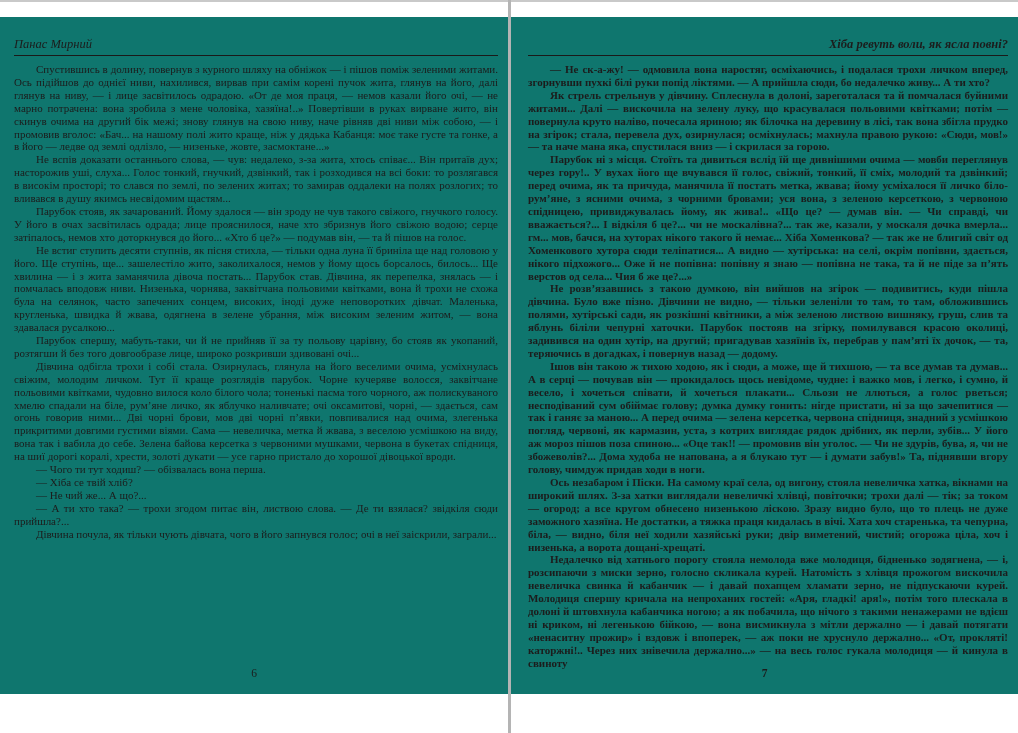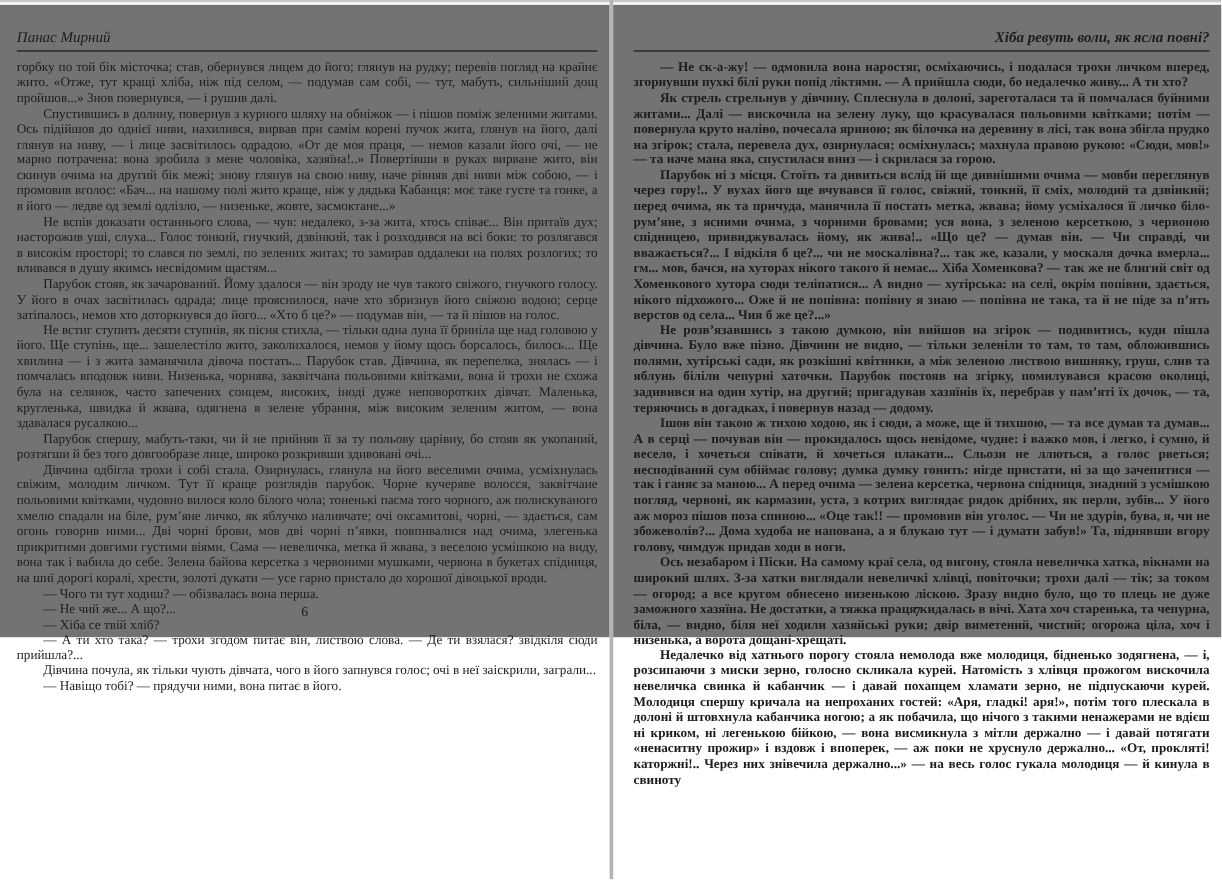--- a/index.html
+++ b/index.html
@@ -19,24 +19,24 @@
     background: #c9c9c9;
   }
   .divider {
     position: absolute;
     left: 508px; top: 0;
     width: 3px; height: 733px;
     background: #b4b4b4;
   }
   .page {
     position: absolute;
-    top: 4px;
-    height: 527px;
+    top: 17px;
+    height: 677px;
     box-sizing: border-box;
-    background: #737373;
+    background: #0f766e;
   }
   .page.left  { left: 0;    width: 508px; padding: 20px 10px 0 14px; }
   .page.right { left: 511px; width: 507px; padding: 20px 10px 0 17px; font-weight: bold; }
   .running-head {
     font-style: italic;
     font-size: 12.5px;
     line-height: 15px;
     padding-bottom: 3px;
     border-bottom: 1.2px solid #1a1a1a;
     margin-bottom: 7px;
@@ -63,33 +63,31 @@
 </style>
 </head>
 <body>
 
 <div id="spread">
   <div class="top-line"></div>
 
   <div class="page left">
     <div class="running-head">Панас Мирний</div>
     <div class="page-body">
-        <p class="para">горбку по той бік місточка; став, обернувся лицем до його; глянув на рудку; перевів погляд на крайнє жито. «Отже, тут кращі хліба, ніж під селом, — подумав сам собі, — тут, мабуть, сильніший дощ пройшов...» Знов повернувся, — і рушив далі.</p>
         <p class="para indent">Спустившись в долину, повернув з курного шляху на обніжок — і пішов поміж зеленими житами. Ось підійшов до однієї ниви, нахилився, вирвав при самім корені пучок жита, глянув на його, далі глянув на ниву, — і лице засвітилось одрадою. «От де моя праця, — немов казали його очі, — не марно потрачена: вона зробила з мене чоловіка, хазяїна!..» Повертівши в руках вирване жито, він скинув очима на другий бік межі; знову глянув на свою ниву, наче рівняв дві ниви між собою, — і промовив вголос: «Бач... на нашому полі жито краще, ніж у дядька Кабанця: моє таке густе та гонке, а в його — ледве од землі одлізло, — низеньке, жовте, засмоктане...»</p>
         <p class="para indent">Не вспів доказати останнього слова, — чув: недалеко, з-за жита, хтось співає... Він притаїв дух; насторожив уші, слуха... Голос тонкий, гнучкий, дзвінкий, так і розходився на всі боки: то розлягався в високім просторі; то слався по землі, по зелених житах; то замирав оддалеки на полях розлогих; то вливався в душу якимсь несвідомим щастям...</p>
         <p class="para indent">Парубок стояв, як зачарований. Йому здалося — він зроду не чув такого свіжого, гнучкого голосу. У його в очах засвітилась одрада; лице прояснилося, наче хто збризнув його свіжою водою; серце затіпалось, немов хто доторкнувся до його... «Хто б це?» — подумав він, — та й пішов на голос.</p>
         <p class="para indent">Не встиг ступить десяти ступнів, як пісня стихла, — тільки одна луна її бриніла ще над головою у його. Ще ступінь, ще... зашелестіло жито, заколихалося, немов у йому щось борсалось, билось... Ще хвилина — і з жита заманячила дівоча постать... Парубок став. Дівчина, як перепелка, знялась — і помчалась вподовж ниви. Низенька, чорнява, заквітчана польовими квітками, вона й трохи не схожа була на селянок, часто запечених сонцем, високих, іноді дуже неповоротких дівчат. Маленька, кругленька, швидка й жвава, одягнена в зелене убрання, між високим зеленим житом, — вона здавалася русалкою...</p>
         <p class="para indent">Парубок спершу, мабуть-таки, чи й не прийняв її за ту польову царівну, бо стояв як укопаний, розтягши й без того довгообразе лице, широко розкривши здивовані очі...</p>
         <p class="para indent">Дівчина одбігла трохи і собі стала. Озирнулась, глянула на його веселими очима, усміхнулась свіжим, молодим личком. Тут її краще розглядів парубок. Чорне кучеряве волосся, заквітчане польовими квітками, чудовно вилося коло білого чола; тоненькі пасма того чорного, аж полискуваного хмелю спадали на біле, рум’яне личко, як яблучко наливчате; очі оксамитові, чорні, — здається, сам огонь говорив ними... Дві чорні брови, мов дві чорні п’явки, повпивалися над очима, злегенька прикритими довгими густими віями. Сама — невеличка, метка й жвава, з веселою усмішкою на виду, вона так і вабила до себе. Зелена байова керсетка з червоними мушками, червона в букетах спідниця, на шиї дорогі коралі, хрести, золоті дукати — усе гарно пристало до хорошої дівоцької вроди.</p>
         <p class="para indent">— Чого ти тут ходиш? — обізвалась вона перша.</p>
+        <p class="para indent">— Хіба се твій хліб?</p>
         <p class="para indent">— Не чий же... А що?...</p>
-        <p class="para indent">— Хіба се твій хліб?</p>
         <p class="para indent">— А ти хто така? — трохи згодом питає він, листвою слова. — Де ти взялася? звідкіля сюди прийшла?...</p>
         <p class="para indent">Дівчина почула, як тільки чують дівчата, чого в його запнувся голос; очі в неї заіскрили, заграли...</p>
-        <p class="para indent">— Навіщо тобі? — прядучи ними, вона питає в його.</p>
       </div>
     <div class="page-number">6</div>
   </div>
 
   <div class="divider"></div>
 
   <div class="page right">
     <div class="running-head">Хіба ревуть воли, як ясла повні?</div>
     <div class="page-body">
         <p class="para indent">— Не ск-а-жу! — одмовила вона наростяг, осміхаючись, і подалася трохи личком вперед, згорнувши пухкі білі руки попід ліктями. — А прийшла сюди, бо недалечко живу... А ти хто?</p>

